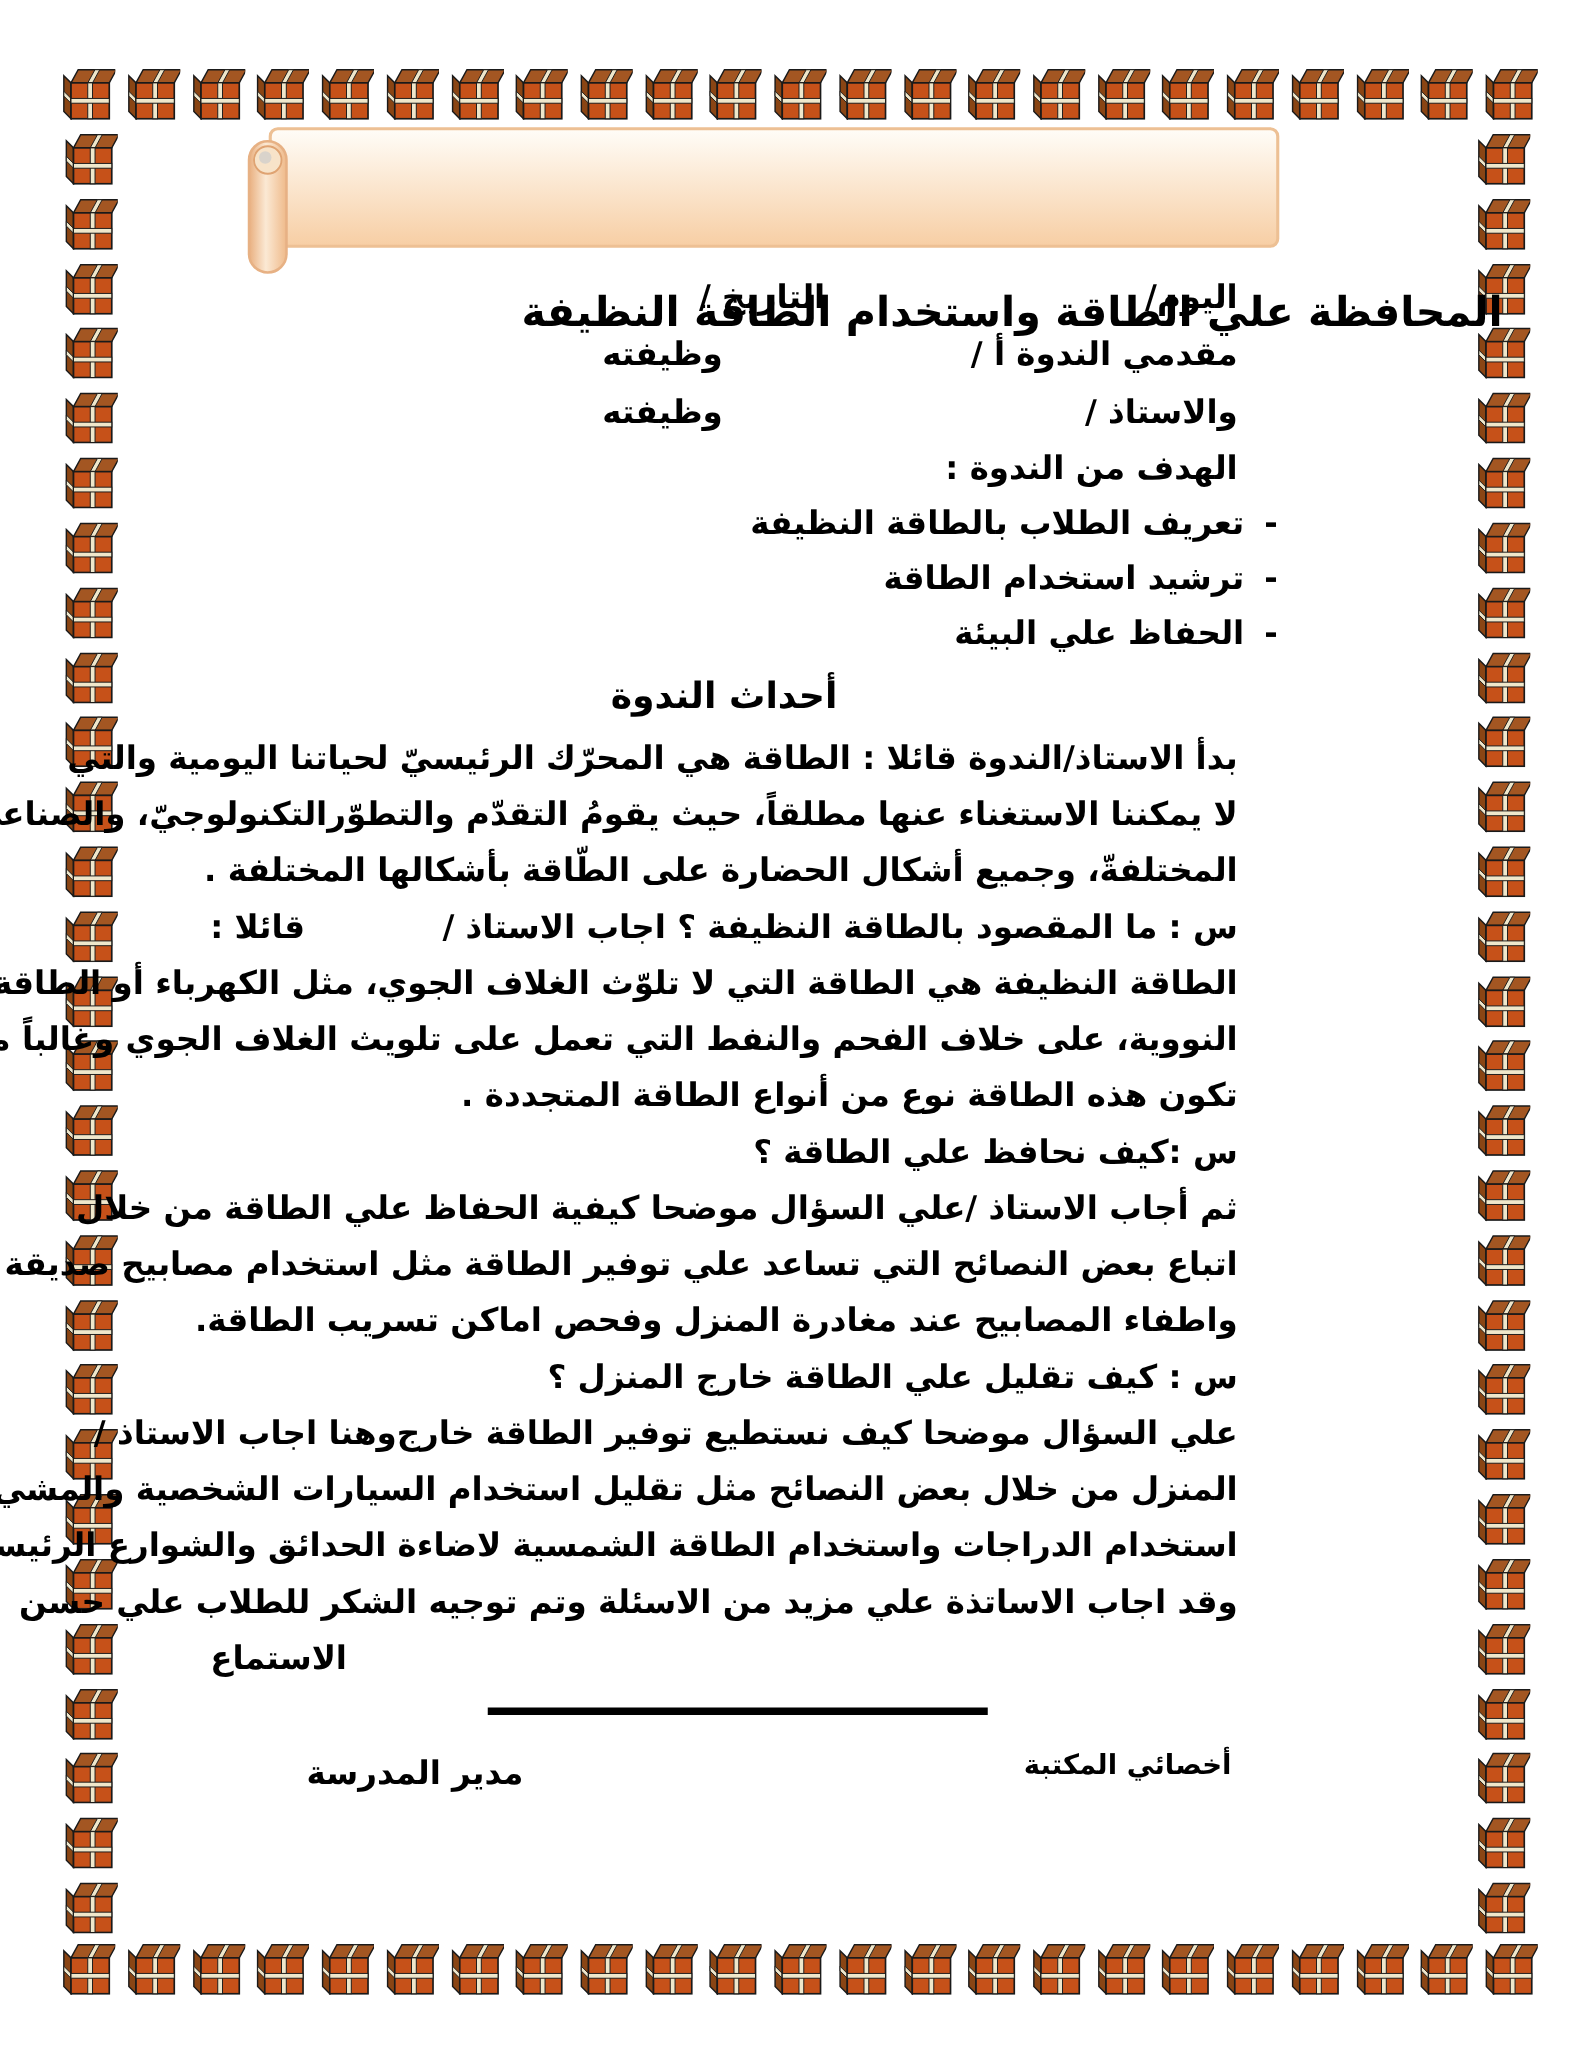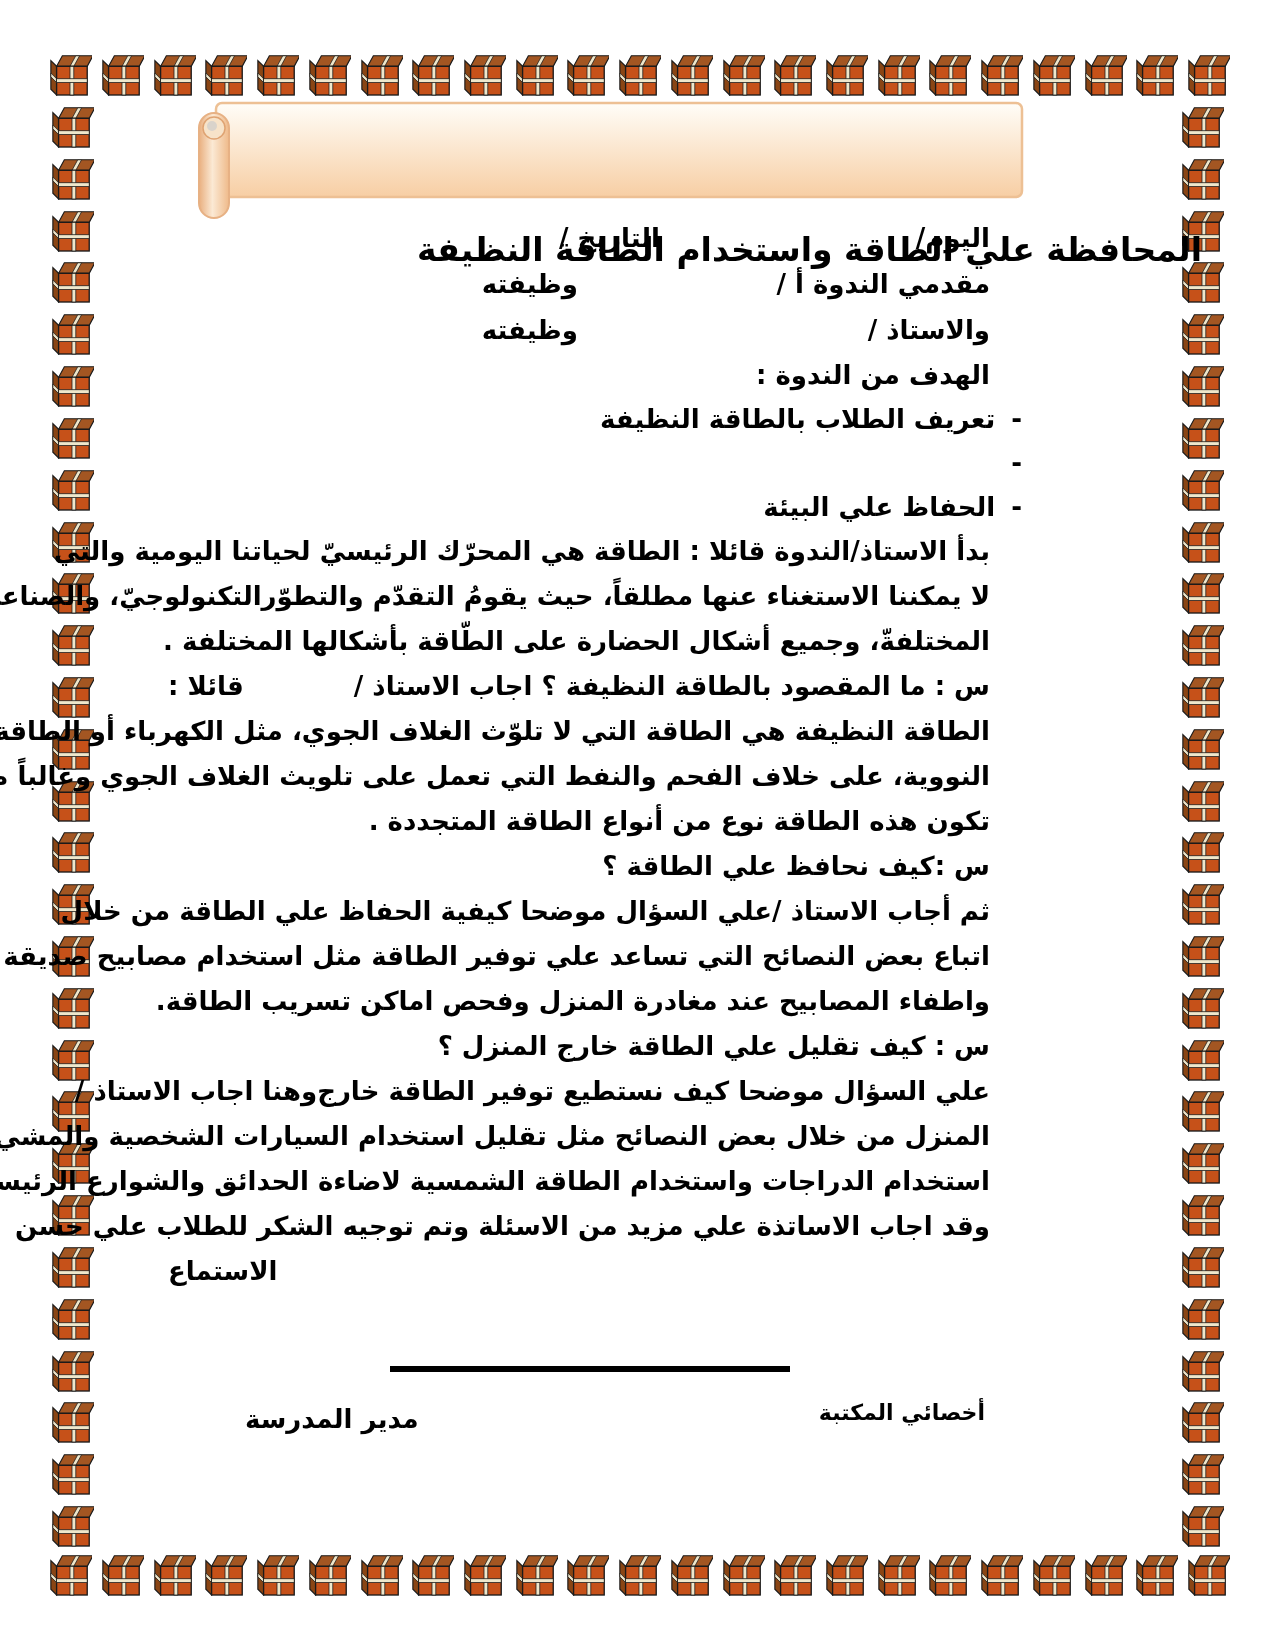--- a/index.html
+++ b/index.html
@@ -1005,26 +1005,28 @@
     <span class="hdr-mid job">وظيفته</span>
   </div>
   <div class="goal-head">الهدف من الندوة :</div>
   <div id="goals">
       <div class="goal-row">
         <span class="dash">-</span>
         <span>تعريف الطلاب بالطاقة النظيفة</span>
       </div>
       <div class="goal-row">
         <span class="dash">-</span>
+        <span>ترشيد استخدام الطاقة</span>
       </div>
       <div class="goal-row">
         <span class="dash">-</span>
         <span>الحفاظ علي البيئة</span>
       </div>
     </div>
+  <div class="events-head">أحداث الندوة</div>
   <div id="body-lines">
       <div class="line split">
         <span>بدأ الاستاذ/</span>
         <span>الندوة قائلا : الطاقة هي المحرّك الرئيسيّ لحياتنا اليومية والتي</span>
       </div>
       <div class="line"><span>لا يمكننا الاستغناء عنها مطلقاً، حيث يقومُ التقدّم والتطوّرالتكنولوجيّ، والصناعيّ،</span></div>
       <div class="line"><span>المختلفةّ، وجميع أشكال الحضارة على الطّاقة بأشكالها المختلفة .</span></div>
       <div class="line split">
         <span>س : ما المقصود بالطاقة النظيفة ؟ اجاب الاستاذ /</span>
         <span>قائلا :</span>

